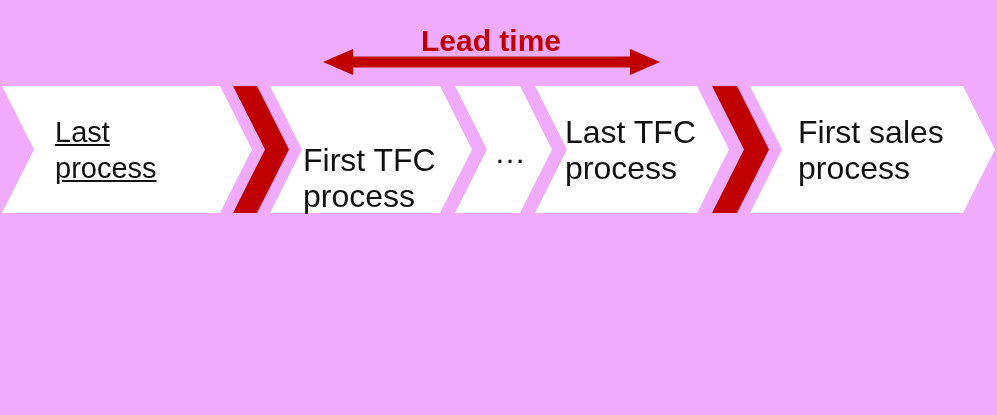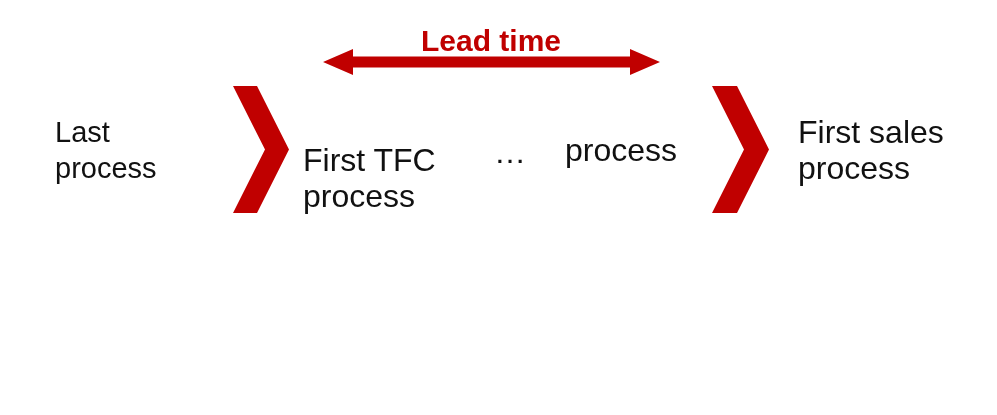--- a/index.html
+++ b/index.html
@@ -1,20 +1,20 @@
 <!DOCTYPE html>
 <html><head>
 <meta charset="utf-8">
 <style>
   html, body { margin: 0; padding: 0; background: #000; }
   .stage {
     position: relative;
     width: 997px;
     height: 415px;
-    background: #ffffff;
+    background: #f0abfc;
     overflow: hidden;
     font-family: "Liberation Sans", sans-serif;
   }
   .shape-layer {
     position: absolute;
     left: 0; top: 0;
     width: 997px; height: 415px;
     display: block;
   }
   .band-label {
@@ -70,33 +70,34 @@
 
     <polygon points="233,86 257,86 289,149.5 257,213 233,213 265,149.5" fill="#c00000"></polygon>
 
     <polygon points="712,86 737,86 769,149.5 737,213 712,213 744,149.5" fill="#c00000"></polygon>
 
     <polygon points="323,62 353,49 353,56.5 630,56.5 630,49 660,62 630,75 630,67.5 353,67.5 353,75" fill="#c00000"></polygon>
   </svg>
 
   <div class="lead-time-label" style="color: rgb(192, 0, 0);">Lead time</div>
 
-  <div class="band-label small" style="left:55px;">
+  <div class="band-label small" style="left:55px;text-decoration:underline;">
     <span>Last</span>
     <span>process</span>
   </div>
 
   <div class="band-label" style="left:303px;margin-top:28px;">
     <span>First TFC</span>
     <span>process</span>
   </div>
 
   <div class="ellipsis-label">…</div>
 
   <div class="band-label" style="left:565px;">
+    <span>Last TFC</span>
     <span>process</span>
   </div>
 
   <div class="band-label" style="left:798px;">
     <span>First sales</span>
     <span>process</span>
   </div>
 
 </div>
 

